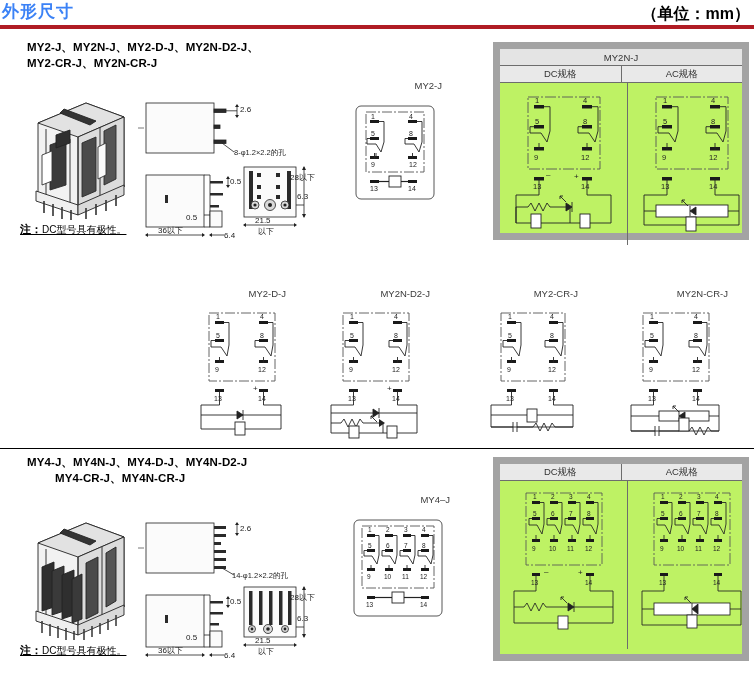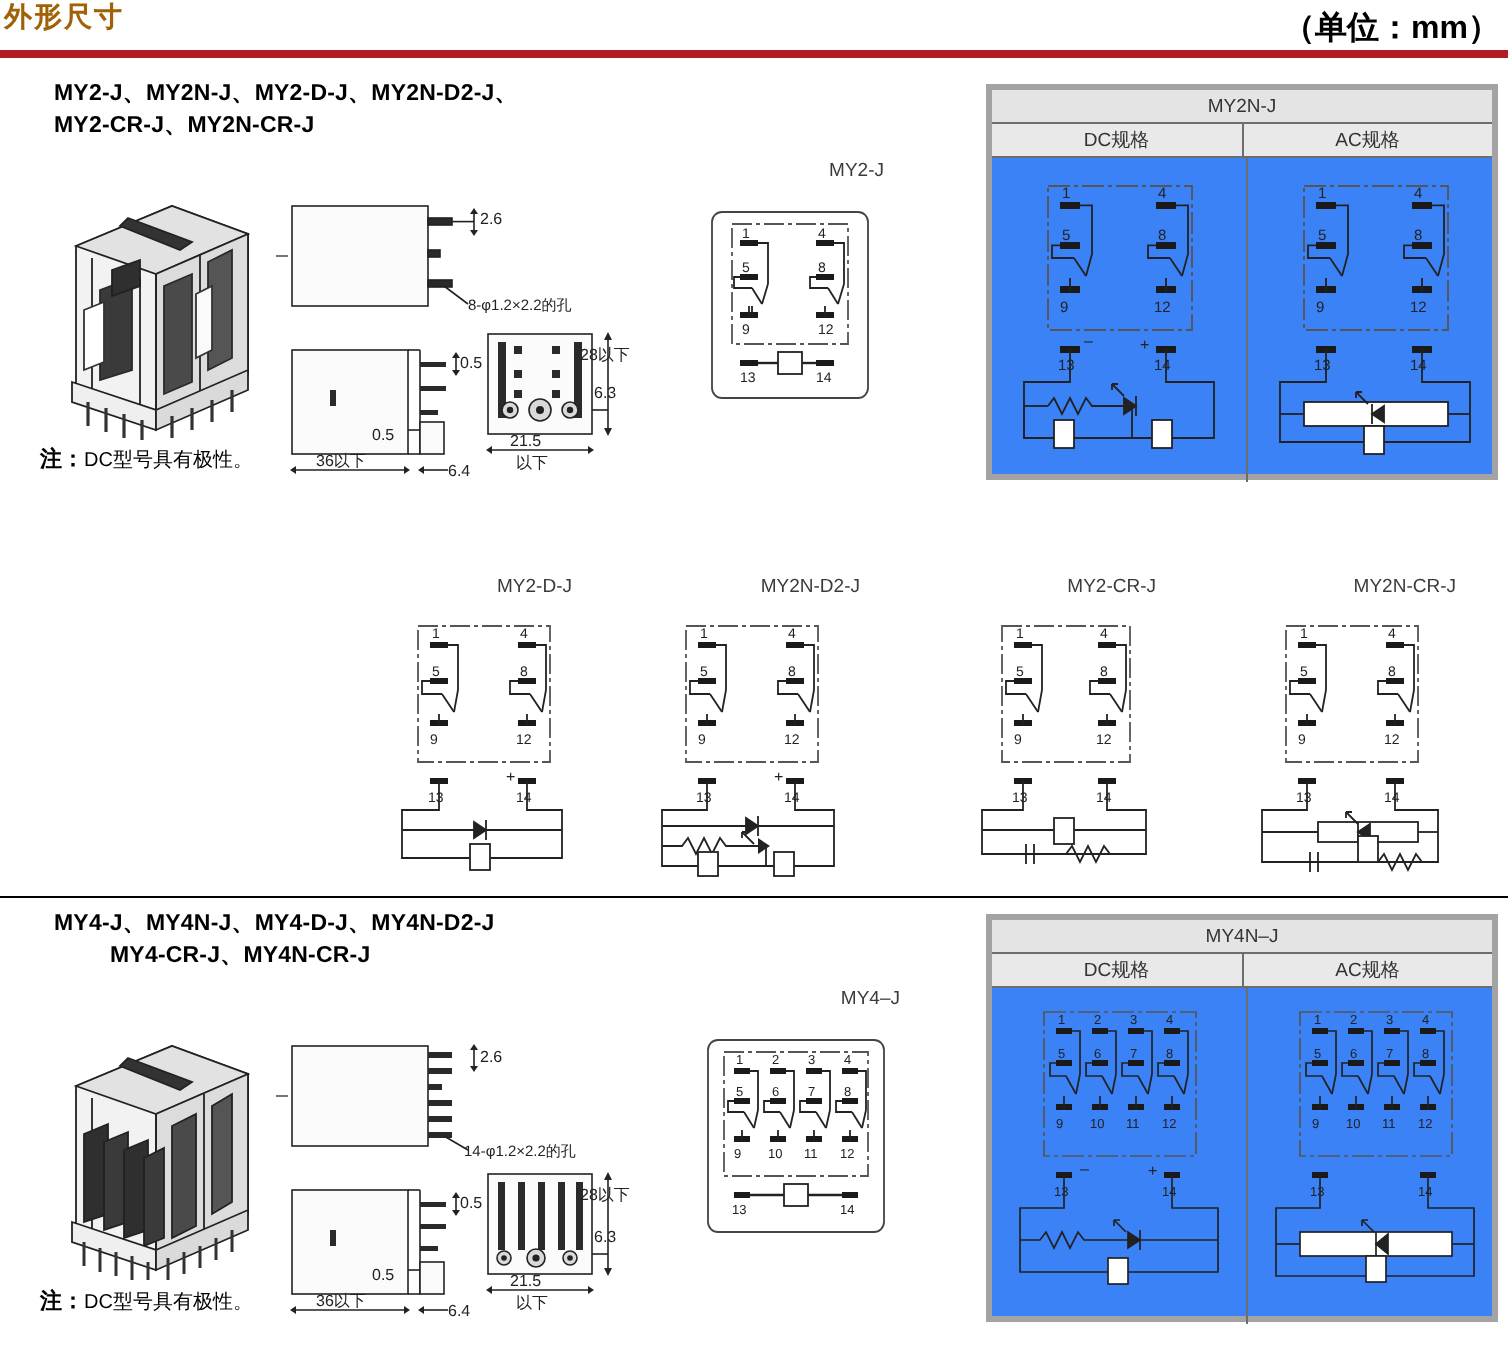--- a/index.html
+++ b/index.html
@@ -12,22 +12,22 @@
     position:relative;
     overflow:hidden;
   }
 
   
   .page-header{
     position:absolute; left:0; top:0; width:754px; height:30px;
   }
   .page-header .title{
     position:absolute; left:2px; top:0px;
-    font-size:14px; font-weight:bold; letter-spacing:1px;
-    color:#a16207;
+    font-size:17px; font-weight:bold; letter-spacing:1px;
+    color:#3b82f6;
   }
   .page-header .unit{
     position:absolute; right:4px; top:4px;
     font-size:16px; font-weight:bold; color:#000;
   }
   .header-rule{
     position:absolute; left:0; top:25px; width:754px; height:4px;
     background:#b01c24;
   }
 
@@ -39,38 +39,38 @@
   }
 
   .divider{
     position:absolute; left:0; width:754px; height:1px; background:#000;
   }
 
   
   .photo{ position:absolute; }
 
   .note{
-    position:absolute; font-size:10px; color:#000; white-space:nowrap;
+    position:absolute; font-size:10px; color:#000; white-space:nowrap;text-decoration:underline;
   }
   .note b{ font-size:11px; }
 
   
   .drawing{ position:absolute;text-align:right; }
 
   
   .diag-label{
     position:absolute; font-size:9.5px; color:#3a3a3a;
     text-align:right; white-space:nowrap;
   }
 
   
   .ntable{
     position:absolute;
-    border:3px solid #a3a3a3;
-    background:#3b82f6;
+    border:7px solid #a3a3a3;
+    background:#bef264;
   }
   .ntable .t-head{
     height:17px; background:#e4e4e4; border-bottom:1px solid #6d6d6d;
     display:flex; align-items:center; justify-content:center;
     font-size:9.5px; color:#333;
   }
   .ntable .t-sub{
     height:17px; background:#e9e9e9; border-bottom:1px solid #6d6d6d;
     display:flex;
   }
@@ -719,21 +719,20 @@
     <rect x="73" y="82" width="8" height="3" fill="#1a1a1a" stroke="none"></rect>
     <text x="72" y="93" font-size="6.5" fill="#222" stroke="none">14</text>
     <line x1="27" y1="83.5" x2="44" y2="83.5" stroke-width="1.2"></line>
     <line x1="56" y1="83.5" x2="73" y2="83.5" stroke-width="1.2"></line>
     <rect x="44" y="78" width="12" height="11" fill="#fff" stroke="#222"></rect>
   </g>
 </svg>
 </div>
 
 <div class="ntable" style="left:493px; top:457px; width:256px; height:204px;">
-  <div class="t-head">MY4N–J</div>
   <div class="t-sub">
     <div>DC规格</div>
     <div>AC规格</div>
   </div>
   <div class="t-body" style="height:168px;">
     <div>
       <svg width="127" height="168" viewBox="0 0 127 168" style="margin:0 auto;">
         <g stroke="#222" stroke-width="0.85" fill="none">
           <path d="M26,12 L102,12 L102,84 L26,84 Z" stroke="#555" stroke-dasharray="11,2,2,2"></path>
           <g>

